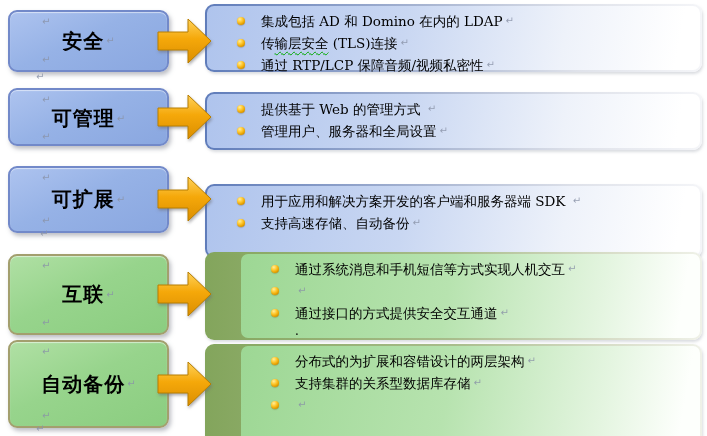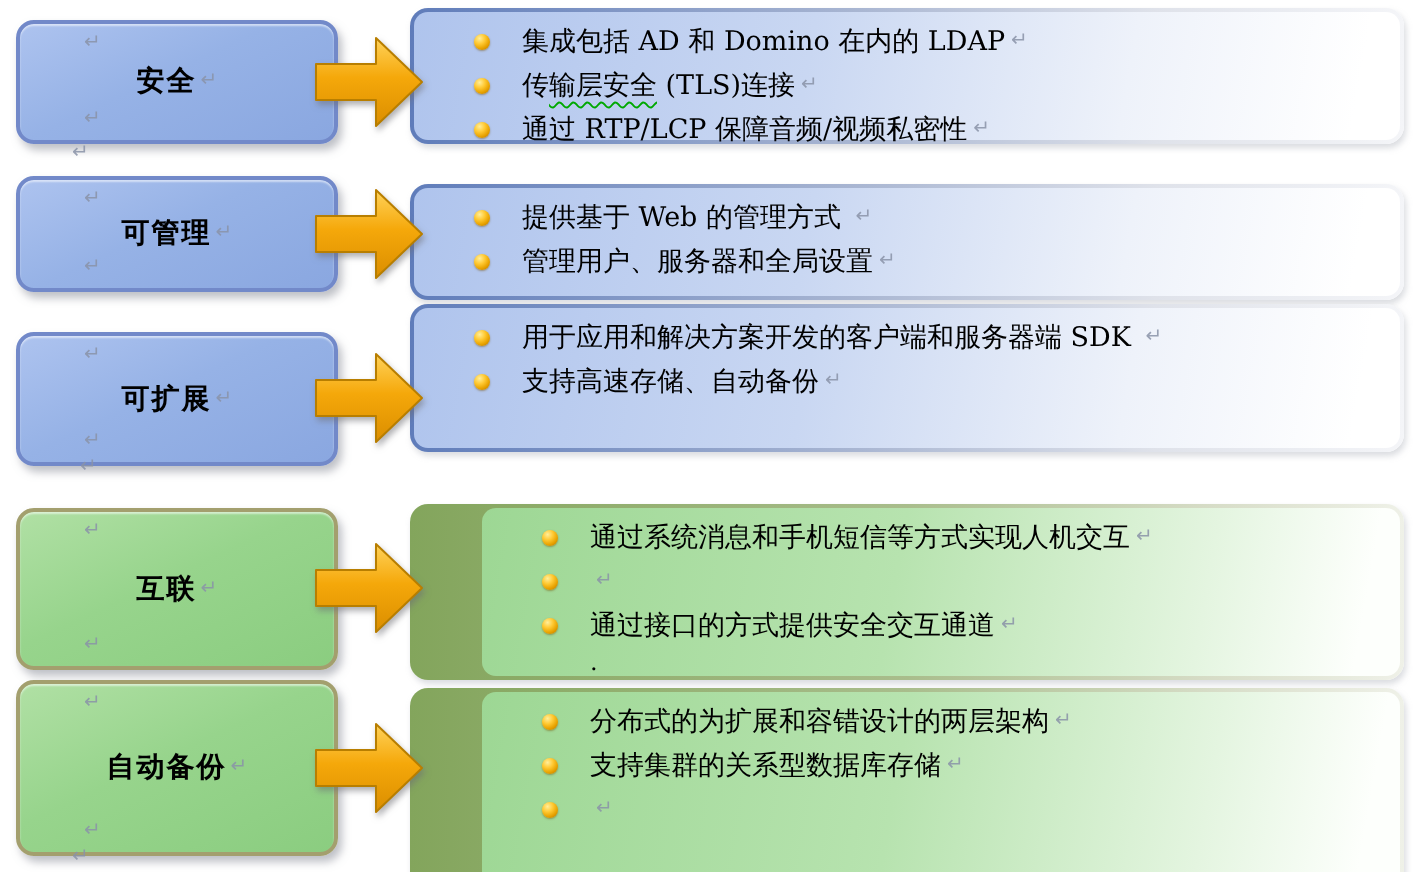--- a/index.html
+++ b/index.html
@@ -21,21 +21,21 @@
   }
   .blue .label-box{
     background:linear-gradient(155deg,#adc3ef 0%, var(--blue-box-fill,#96b2e6) 45%, #8aa7e0 100%);
     border:2px solid var(--blue-box-border,#7289c9);
   }
   .green .label-box{
     background:linear-gradient(155deg,#b0e0a4 0%, var(--green-box-fill,#97d48c) 45%, #8bcd80 100%);
     border:2px solid var(--green-box-border,#a39f6e);
   }
   .label-line{align-self:center;display:flex;align-items:center;}
-  .label-text{font-weight:bold;font-size:14px;letter-spacing:1px;color:var(--text,#000);}
+  .label-text{font-weight:bold;font-size:20px;letter-spacing:1px;color:var(--text,#000);}
   .pilcrow{
     font-family:"DejaVu Sans","Liberation Sans",sans-serif;
     font-size:10px;line-height:10px;color:var(--pilcrow,#8a93a8);opacity:.85;
   }
   .label-line .pilcrow{margin-left:2px;}
   .pm-a,.pm-b{margin-left:32px;}
 
   
   .arrow{
     position:absolute;left:157px;z-index:3;
@@ -165,21 +165,21 @@
         <span class="pilcrow pm-a">↵</span>
         <div class="label-line">
           <span class="label-text">可扩展</span>
           <span class="pilcrow">↵</span>
         </div>
         <span class="pilcrow pm-b">↵</span>
       </div>
       <svg class="arrow" viewBox="0 0 56 50" width="56" height="50" style="top: 174px;">
         <polygon points="1,16 31,16 31,3 54,25 31,47 31,34 1,34"></polygon>
       </svg>
-      <div class="content-box-outer" style="top: 152px; height: 74px;">
+      <div class="content-box-outer" style="top: 184px; height: 74px;">
         <div class="content-box-inner">
     <div class="bullet-line">
       <span class="bullet"></span>
       <span class="bullet-text">用于应用和解决方案开发的客户端和服务器端 SDK </span>
       <span class="pilcrow">↵</span>
     </div>
 
     <div class="bullet-line">
       <span class="bullet"></span>
       <span class="bullet-text">支持高速存储、自动备份</span>

